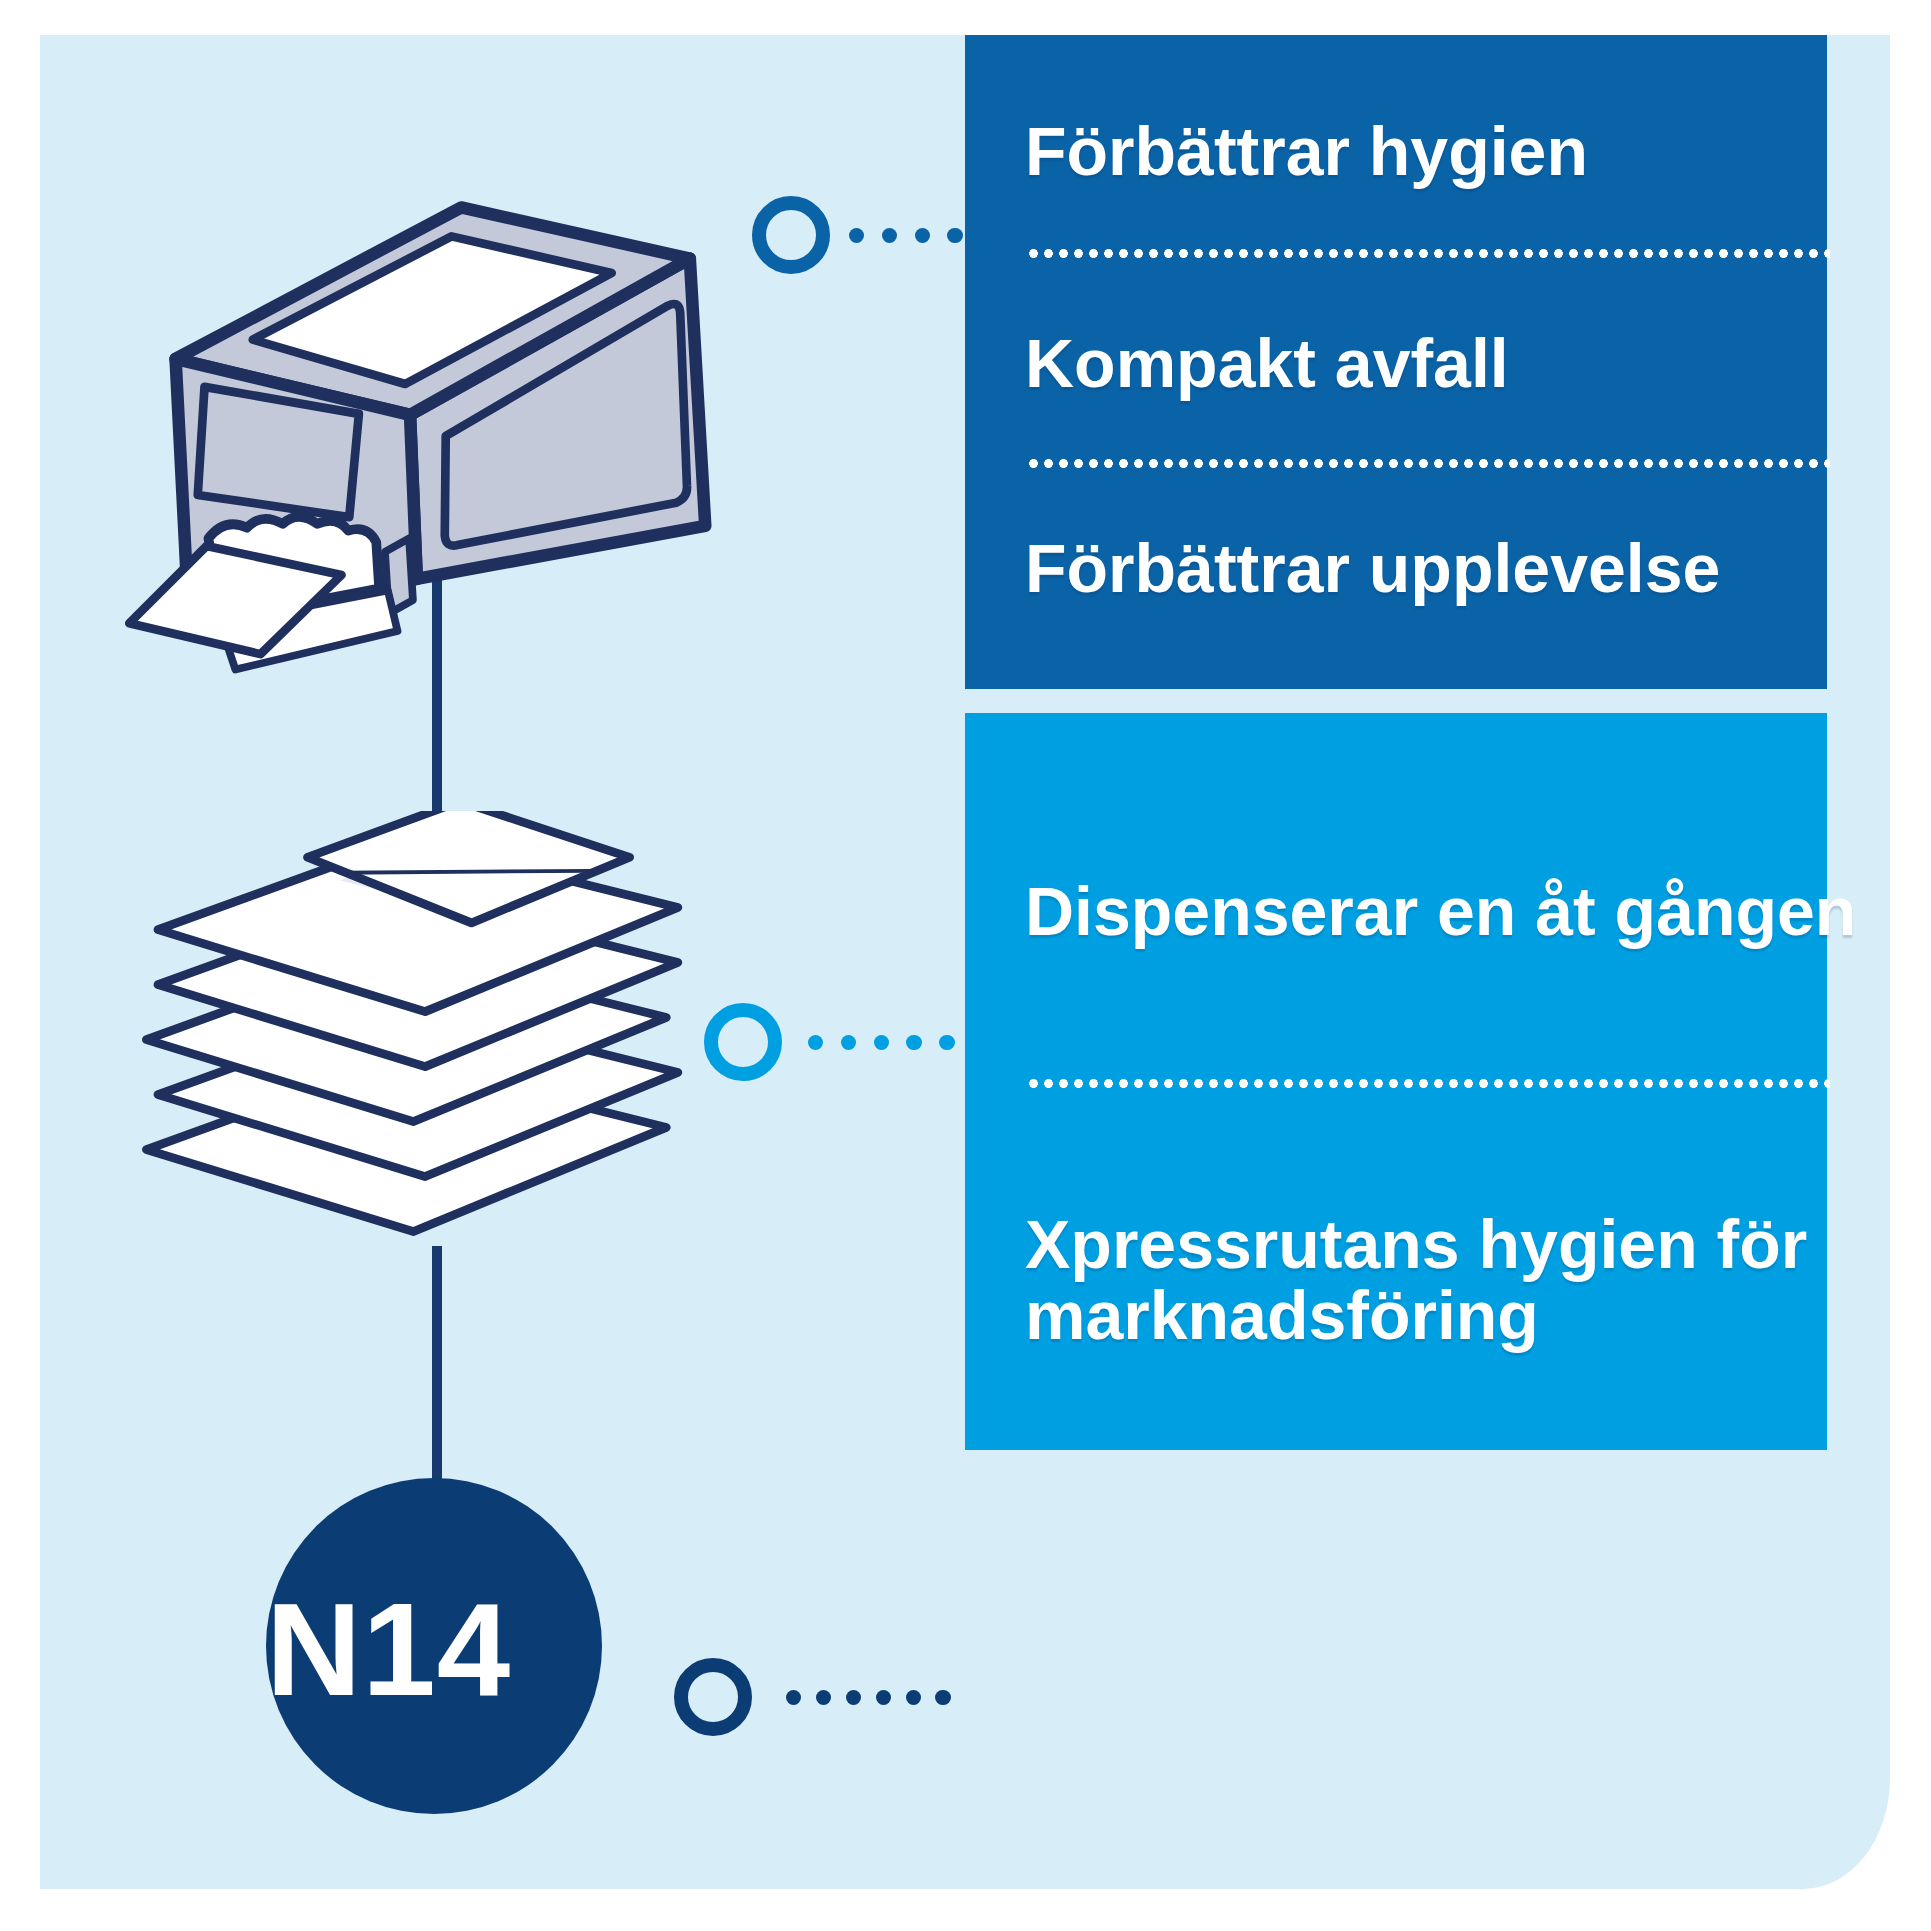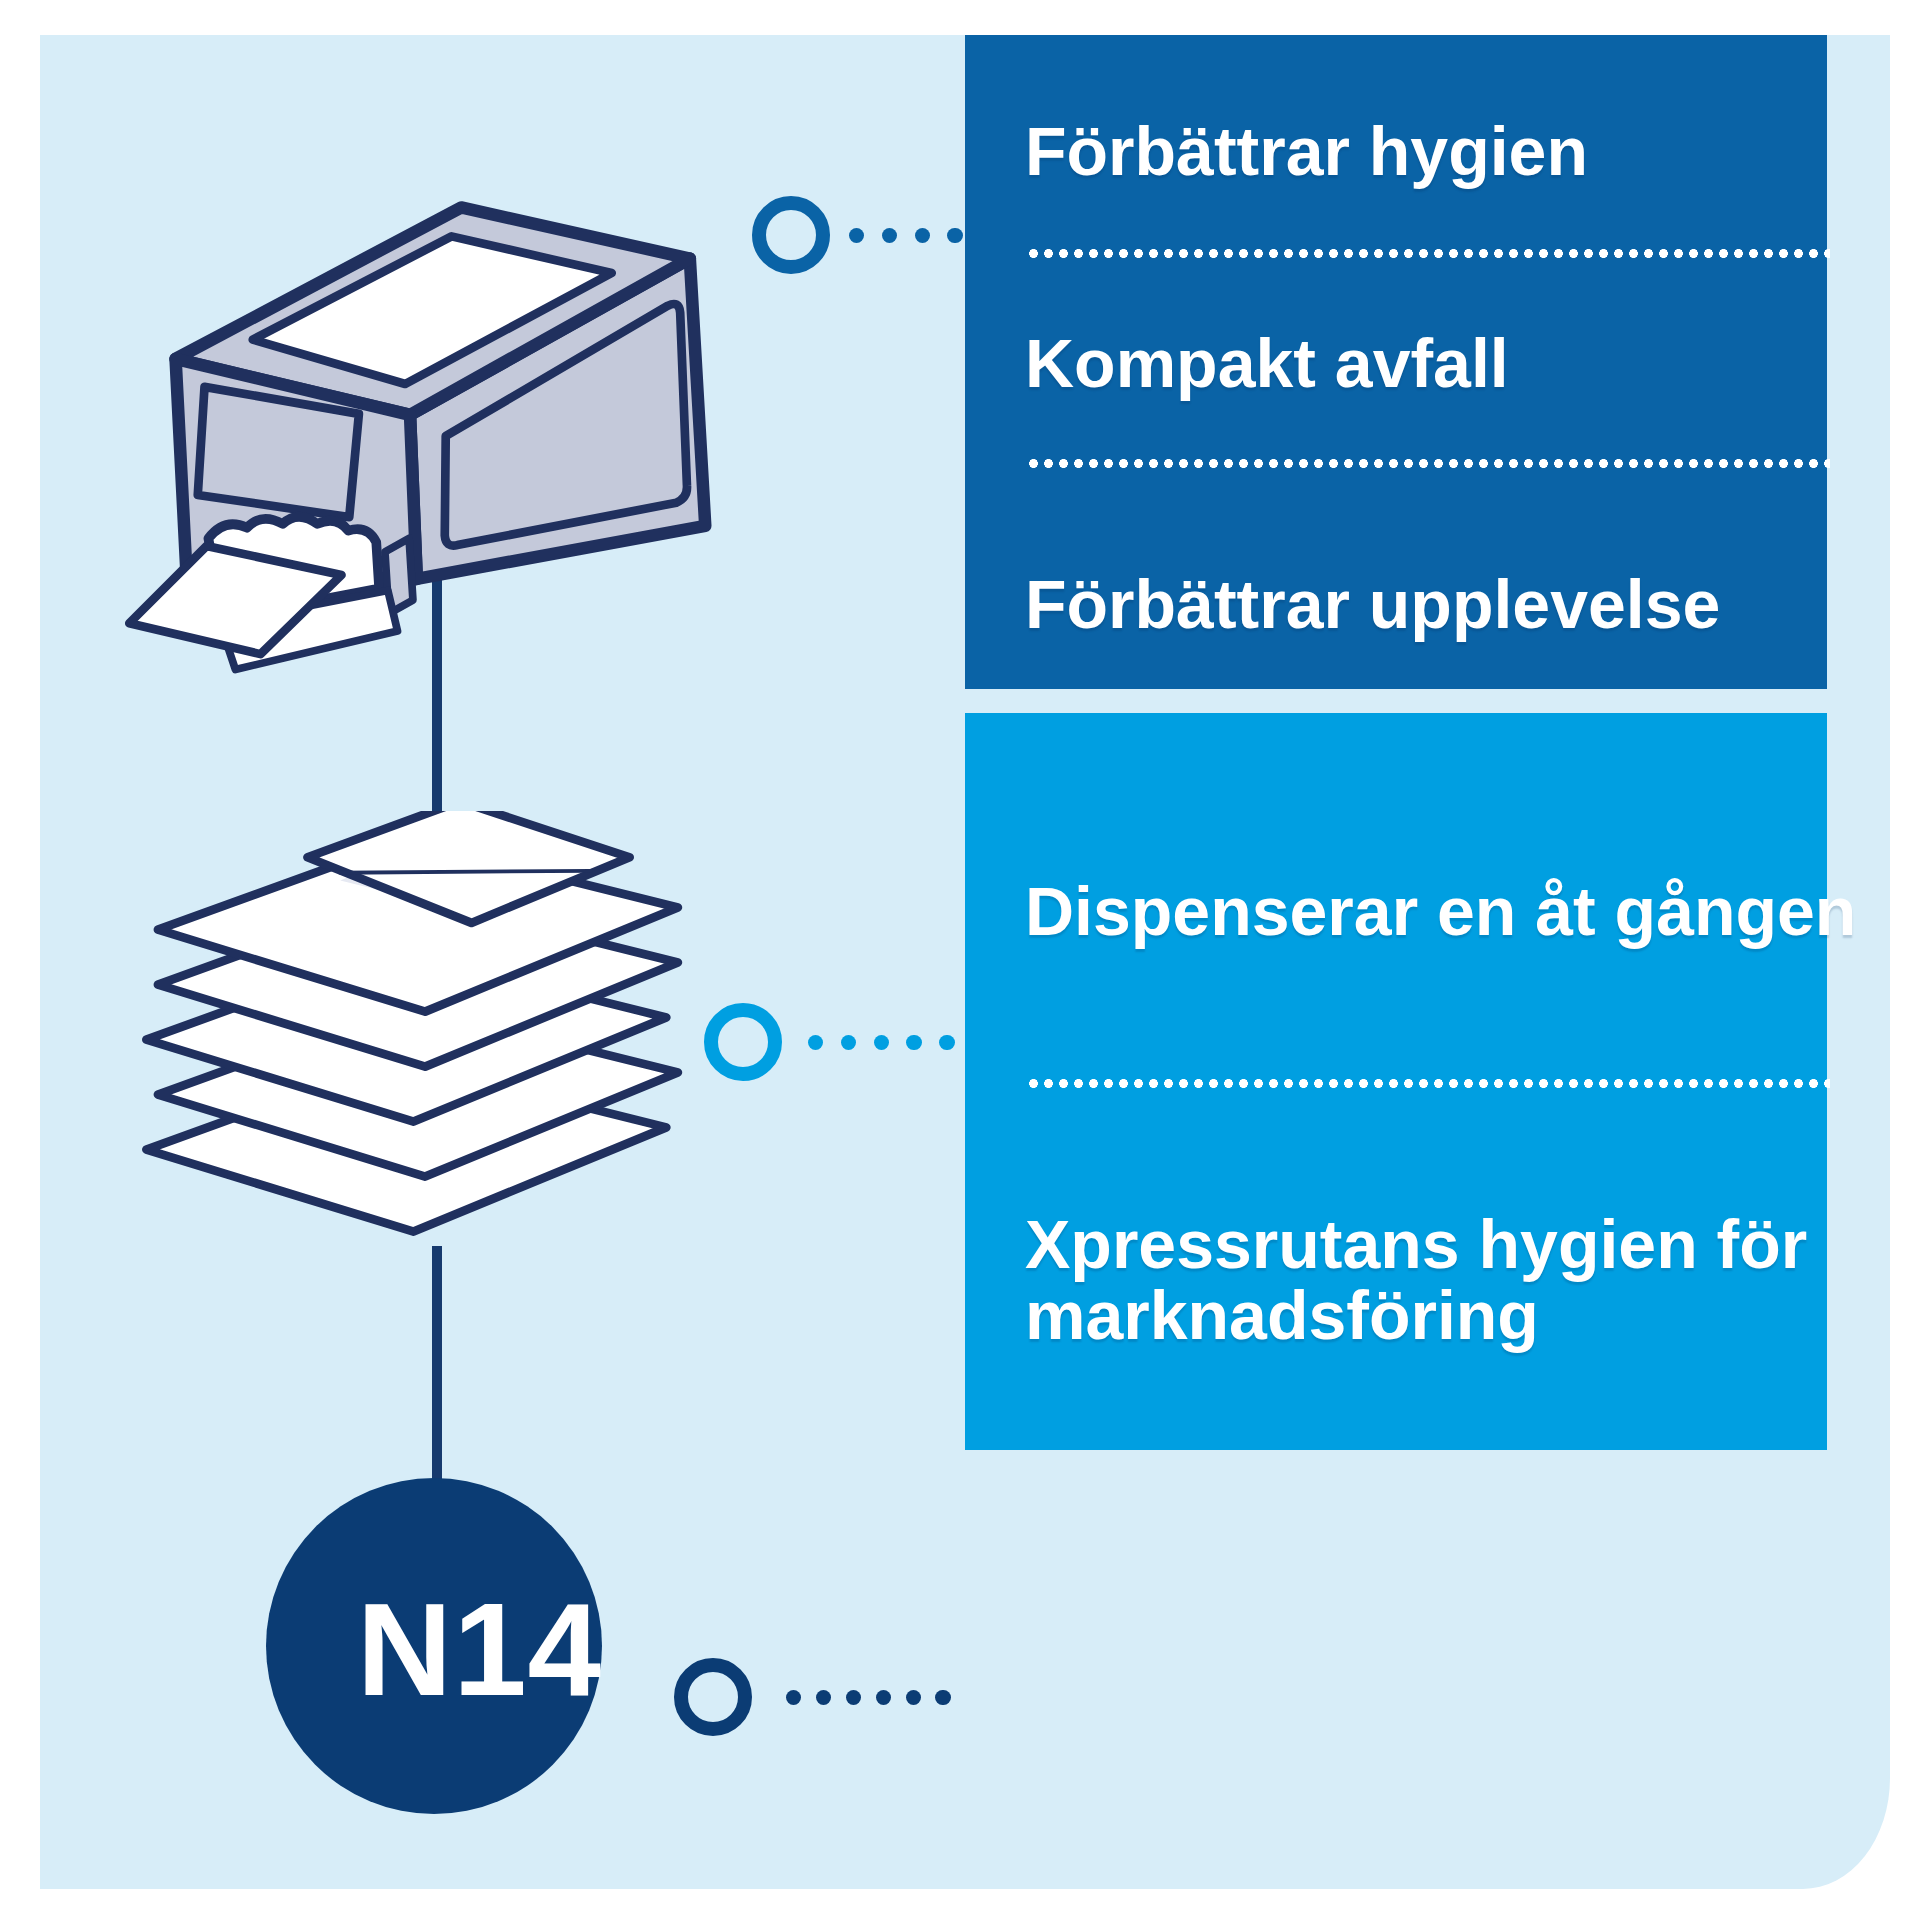--- a/index.html
+++ b/index.html
@@ -11,21 +11,21 @@
     position:absolute;left:40px;top:35px;width:1850px;height:1854px;
     background:var(--canvas_bg);
     border-bottom-right-radius:87px 111px;
   }
   .vline{position:absolute;left:432px;width:9.7px;background:var(--line);}
   .vline-1{top:577px;height:277px;}
   .vline-2{top:1246px;height:246px;}
   .illus{position:absolute;}
   .badge{
     position:absolute;left:266px;top:1478px;width:336px;height:336px;border-radius:50%;
-    background:var(--panel_bottom);display:flex;align-items:center;justify-content:flex-end;
+    background:var(--panel_bottom);display:flex;align-items:center;justify-content:flex-start;
   }
   .badge span{
     color:var(--text);font-size:132px;font-weight:bold;padding-top:7.7px;letter-spacing:1px;
   }
   .ring{position:absolute;width:50px;height:50px;border-radius:50%;border:14.5px solid;}
   .ring-1{left:752px;top:196px;border-color:var(--panel_top);}
   .ring-2{left:704px;top:1003px;border-color:var(--panel_middle);}
   .ring-3{left:674px;top:1658px;border-color:var(--panel_bottom);}
   .crow{position:absolute;display:flex;}
   .crow i{display:block;width:15.4px;height:15.4px;border-radius:50%;}
@@ -42,21 +42,21 @@
   .pline{
     position:absolute;left:60px;font-size:68px;font-weight:bold;line-height:68px;
     color:var(--text);white-space:nowrap;
     text-shadow:0 2.9px 1.9px rgba(8,40,85,0.18);
   }
   .dotsep{
     position:absolute;left:61px;width:804px;height:10.6px;
     background-image:radial-gradient(circle closest-side, var(--text) 0 4.2px, transparent 4.5px);
     background-size:15px 10.6px;background-repeat:repeat-x;background-position:0 50%;
   }
-  .p1-l1{top:82px;}  .p1-s1{top:213px;} .p1-l2{top:294px;} .p1-s2{top:423px;} .p1-l3{top:499px;margin-top:36px;}
+  .p1-l1{top:82px;}  .p1-s1{top:213px;} .p1-l2{top:294px;} .p1-s2{top:423px;} .p1-l3{top:499px;}
   .p2-l1{top:164px;} .p2-s1{top:365px;} .p2-l2{top:497px;} .p2-l3{top:568px;}
   .p3-l1{top:114px;} .p3-l2{top:186px;} .p3-l3{top:257px;}
 </style>
 </head>
 <body>
 
 <div class="canvas">
 
   <div class="bg"></div>
 

